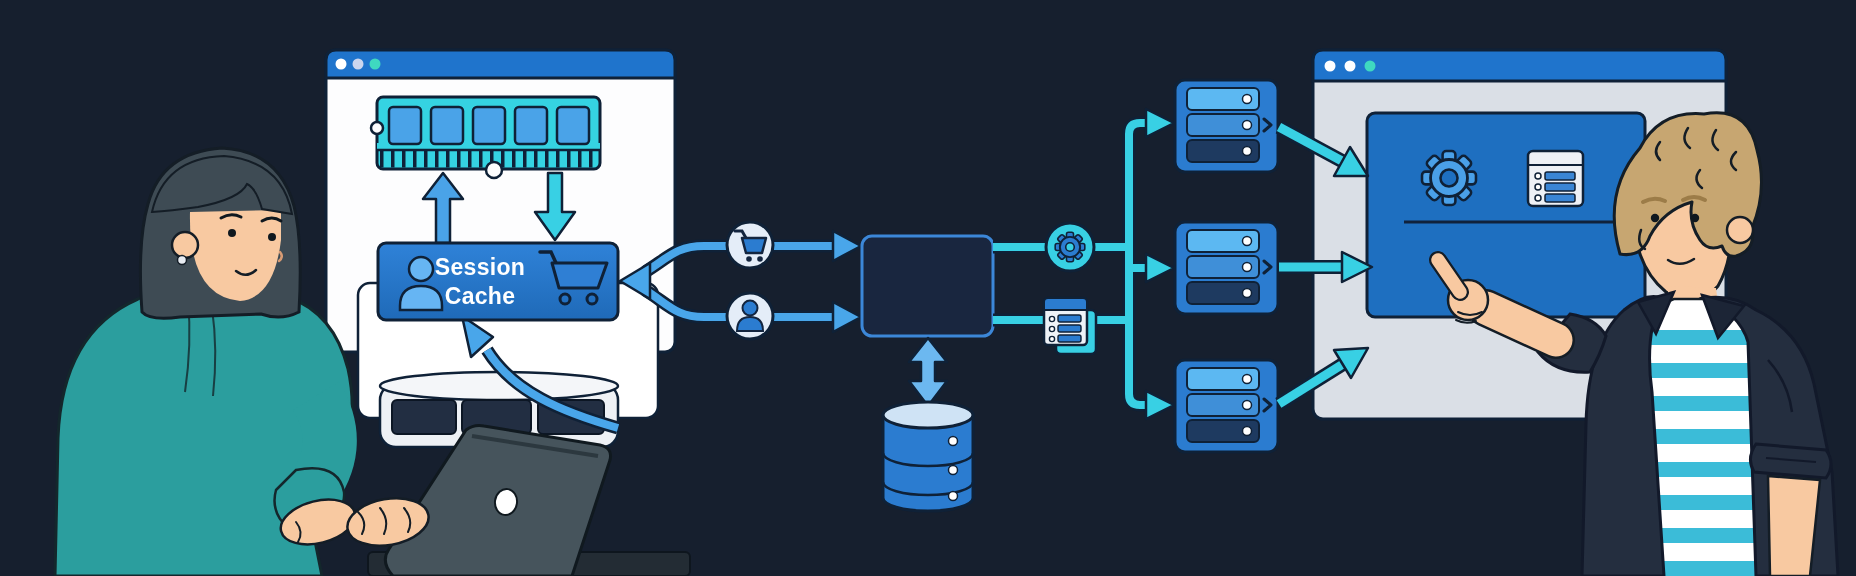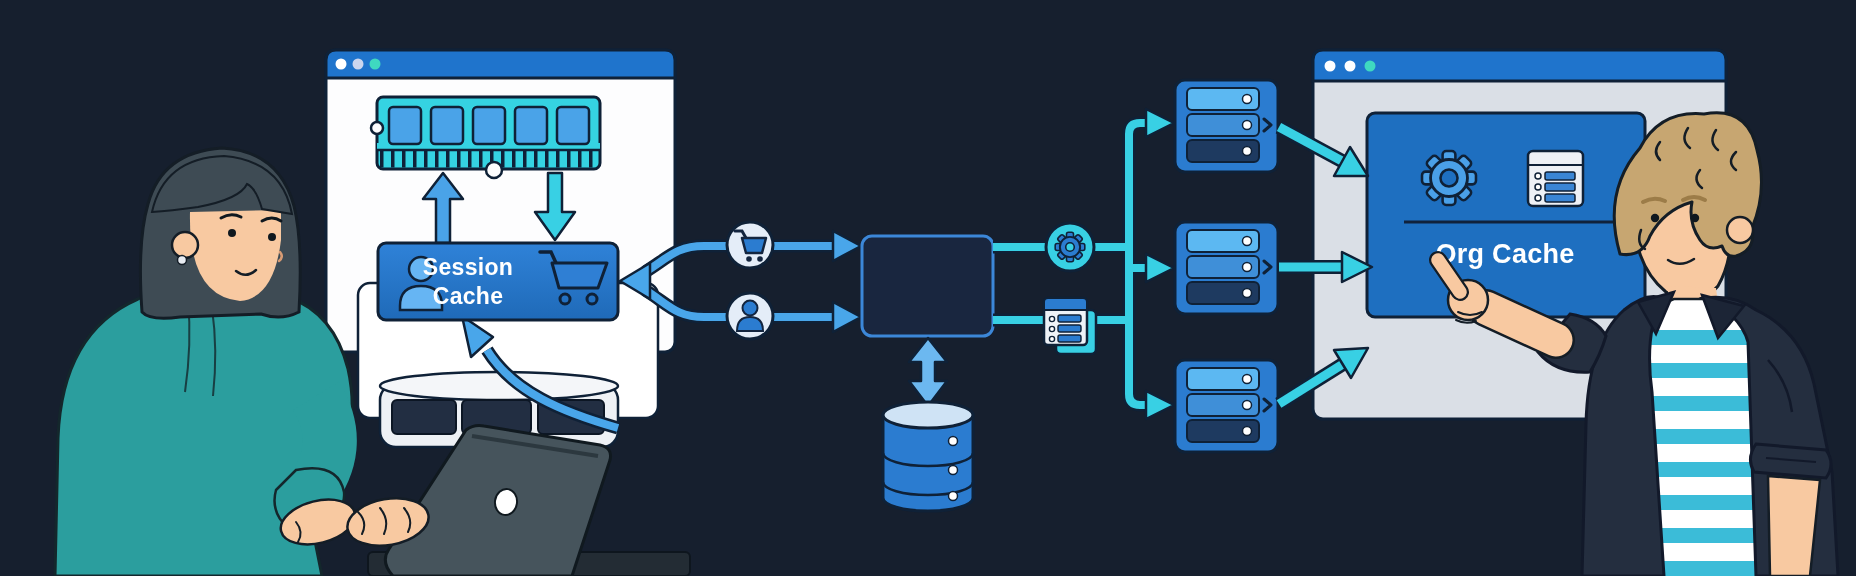--- a/index.html
+++ b/index.html
@@ -2,21 +2,21 @@
 <html><head>
 <meta charset="utf-8">
 <style>
   html,body{margin:0;padding:0;background:#161f2e;}
   .scene{position:relative;width:1856px;height:576px;overflow:hidden;background:#161f2e;
          font-family:"Liberation Sans",sans-serif;}
   .scene svg{position:absolute;left:0;top:0;}
   .label{position:absolute;display:flex;align-items:center;justify-content:center;
          text-align:center;color:#ffffff;font-weight:700;z-index:3;pointer-events:none;
          letter-spacing:.3px;}
-  #session-label{left:408px;top:243px;width:120px;height:77px;font-size:23px;line-height:1.25;}
+  #session-label{left:420px;top:243px;width:120px;height:77px;font-size:23px;line-height:1.25;}
   #platform-label{left:862px;top:236px;width:131px;height:100px;font-size:21px;line-height:1.3;}
   #org-label{left:1385px;top:238px;width:240px;height:32px;font-size:27px;font-weight:600;}
   .svg-layer1{z-index:1;}
   .svg-layer2{z-index:4;}
 </style>
 </head>
 <body>
 
 <div class="scene">
 
@@ -243,21 +243,20 @@
     <path d="M1279 267 L1342 267" fill="none" stroke="#0f2137" stroke-width="14"></path>
     <path d="M1279 267 L1342 267" fill="none" stroke="#38d0e4" stroke-width="9"></path>
     <polygon points="1372,267 1342,252 1342,282" fill="#38d0e4" stroke="#0f2137" stroke-width="2.5" stroke-linejoin="round"></polygon>
     <path d="M1279 404 L1343 364" fill="none" stroke="#0f2137" stroke-width="14"></path>
     <path d="M1279 404 L1343 364" fill="none" stroke="#38d0e4" stroke-width="9"></path>
     <polygon points="1368,348 1351,378 1334,350" fill="#38d0e4" stroke="#0f2137" stroke-width="2.5" stroke-linejoin="round"></polygon>
   </g>
 </svg>
 
 <div class="label" id="session-label">Session Cache</div>
-<div class="label" id="org-label">Org Cache</div>
 
 <svg class="svg-layer2" width="1856" height="576" viewBox="0 0 1856 576">
 
   <g>
     <path d="M55 576 L58 438 Q62 332 138 299 Q160 288 174 290 Q208 317 252 310 Q272 306 288 297 Q334 313 348 369 Q359 418 341 466 Q330 492 308 506 L322 576 Z" fill="#2b9e9e" stroke="#14272c" stroke-width="3"></path>
     <path d="M188 300 Q192 344 185 392 M212 308 Q218 350 213 396" fill="none" stroke="#14272c" stroke-width="2" opacity="0.8"></path>
     <path d="M316 396 Q348 448 306 498" fill="none" stroke="#2b9e9e" stroke-width="54"></path>
     <path d="M316 396 Q348 448 306 498" fill="none" stroke="#14272c" stroke-width="2" opacity="0"></path>
     <g>
       <path d="M142 312 Q137 242 148 204 Q162 152 222 148 Q279 151 294 206 Q303 243 299 312 Q281 321 261 314 L180 317 Q150 321 142 312 Z" fill="#3e4b54" stroke="#141d26" stroke-width="3"></path>

